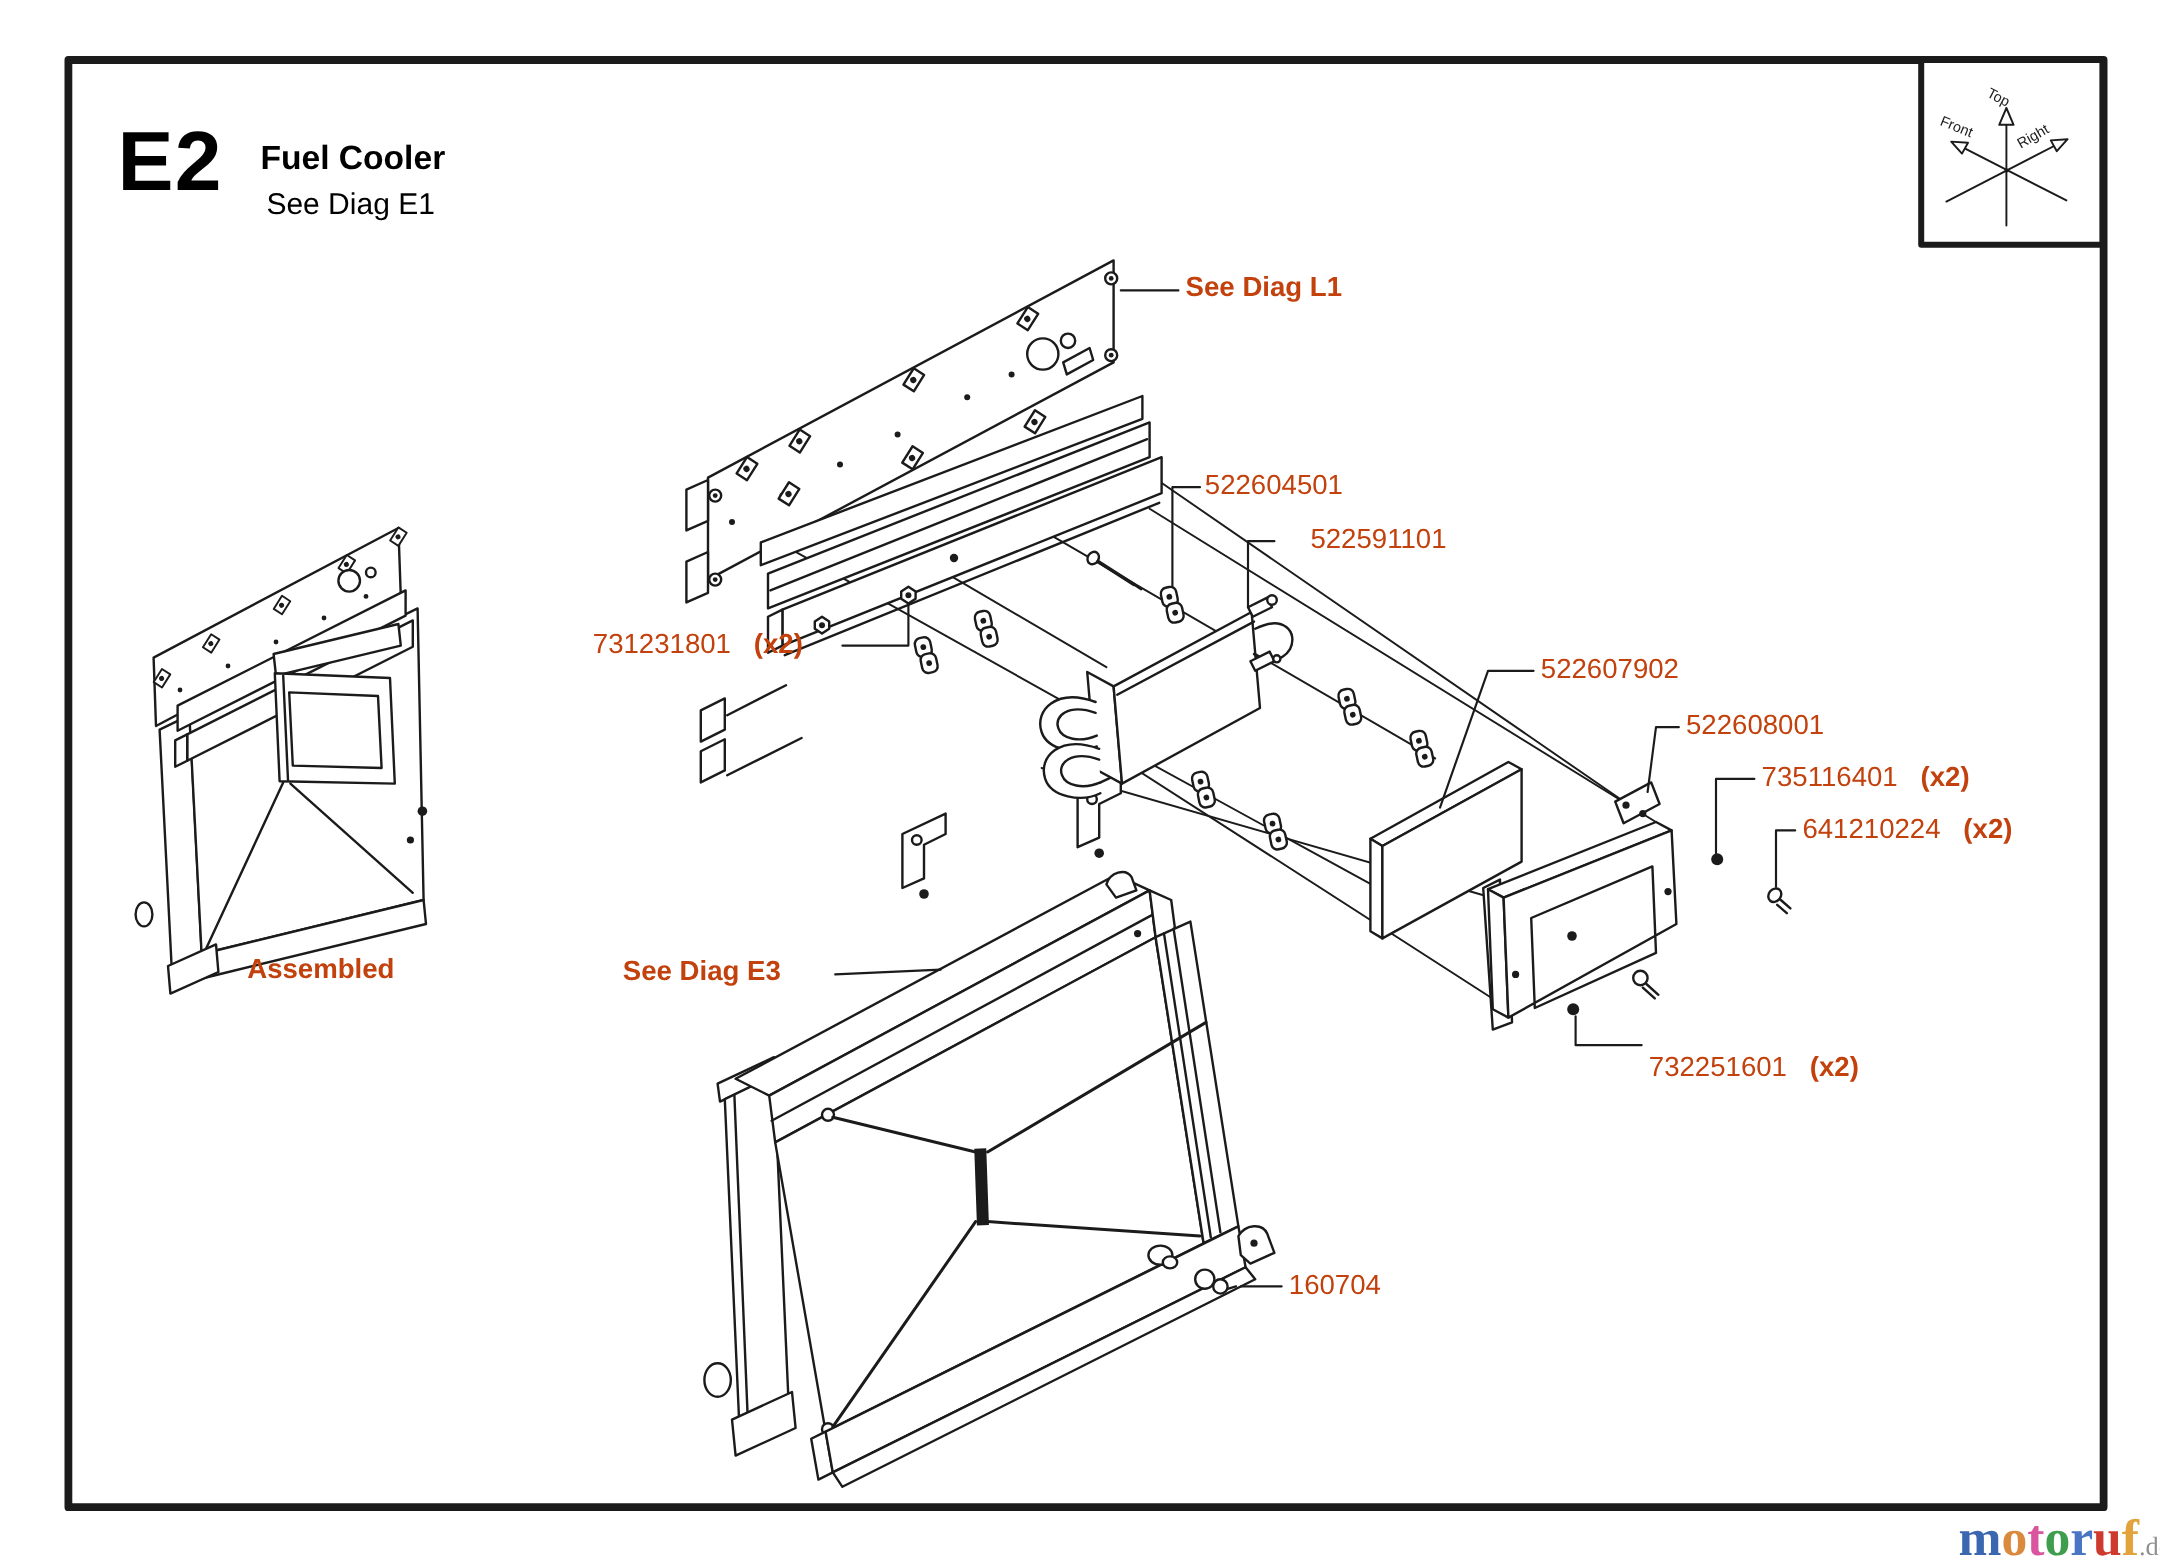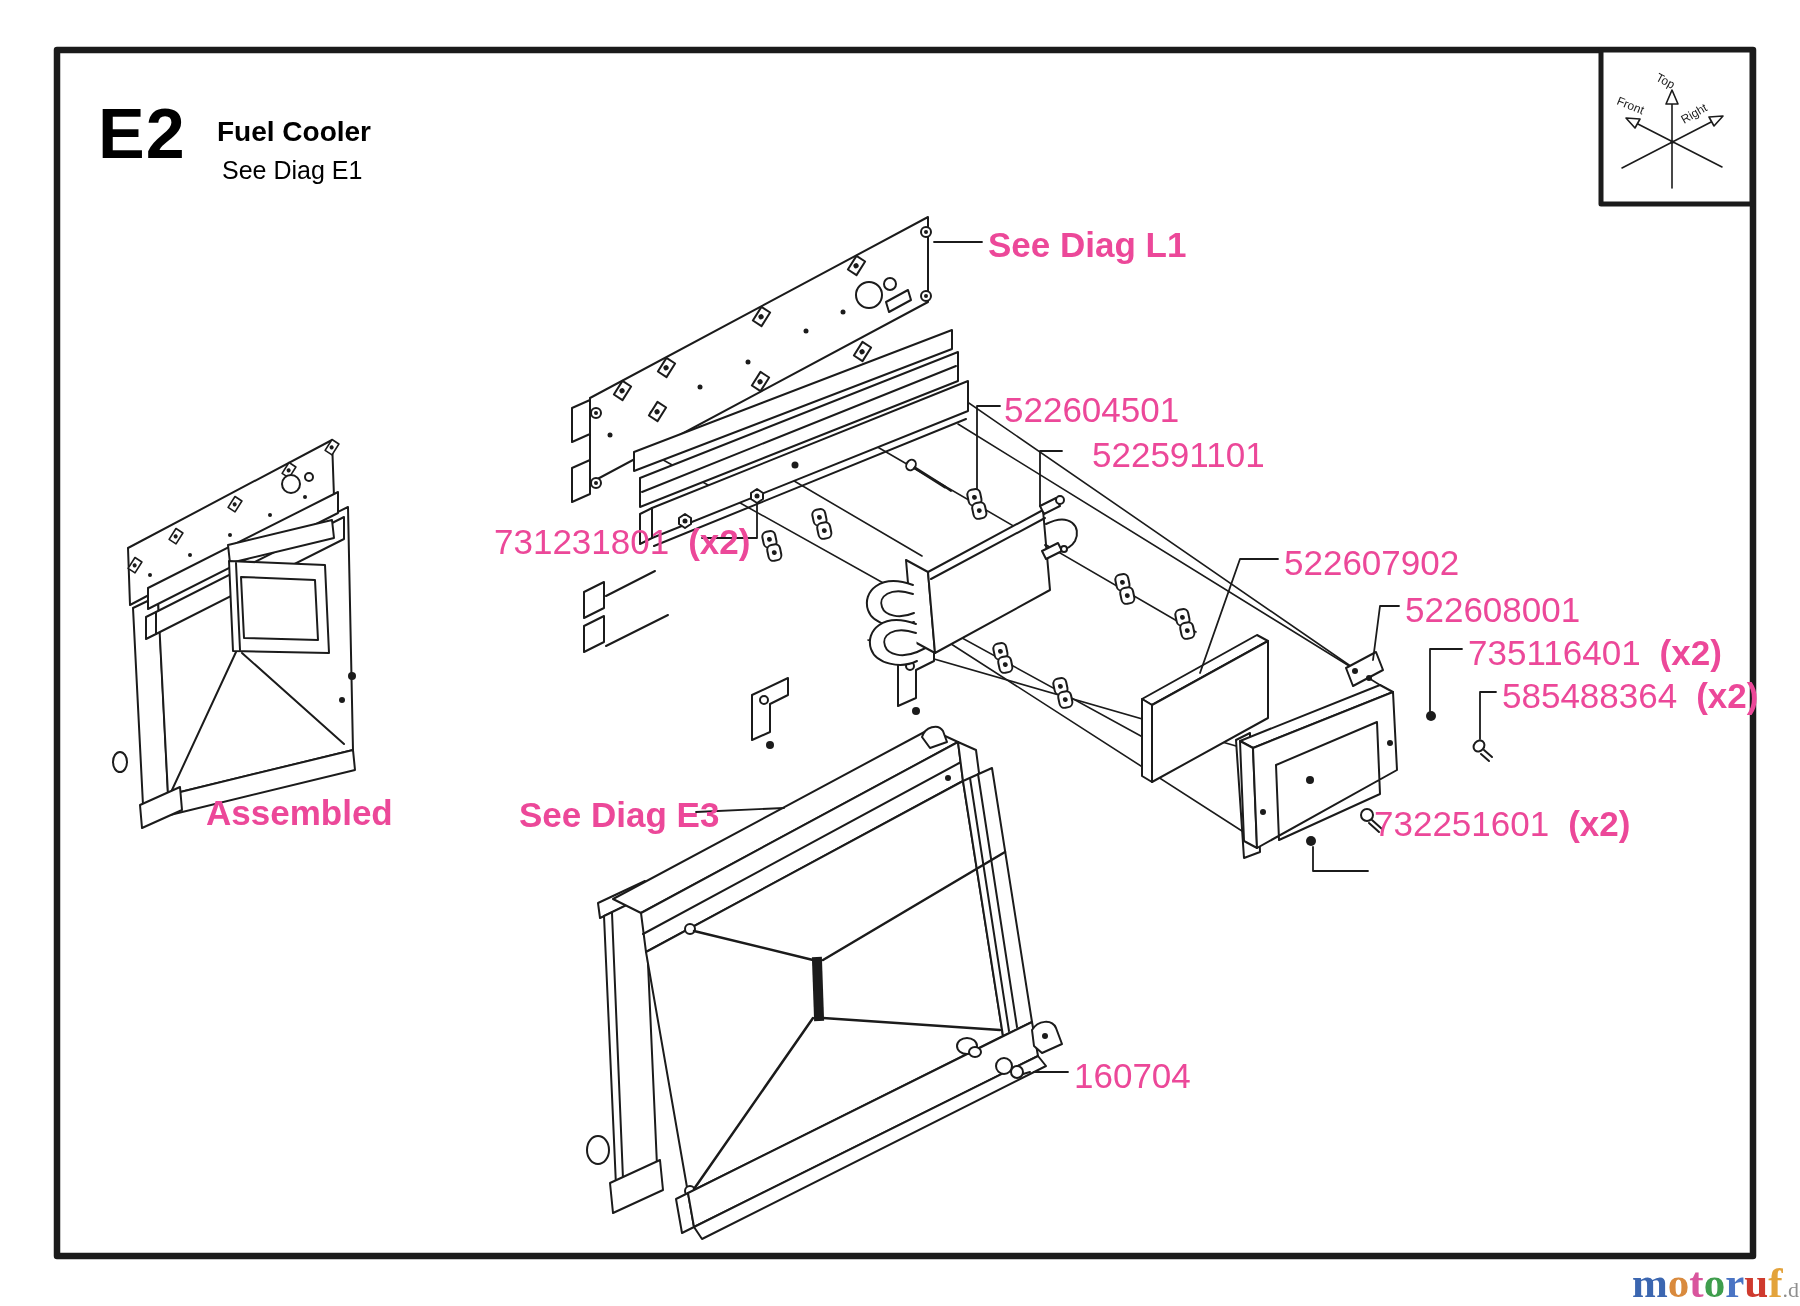--- a/index.html
+++ b/index.html
@@ -1,19 +1,19 @@
 <!DOCTYPE html>
 <html><head>
 <meta charset="utf-8">
 <style>
   html,body{margin:0;padding:0;background:#fff;}
   .page{position:relative;width:1800px;height:1306px;background:#fff;overflow:hidden;
         font-family:"Liberation Sans",sans-serif;color:#000;}
   .page svg{position:absolute;left:0;top:0;}
-  .label{position:absolute;white-space:nowrap;font-size:35px;line-height:1.05;color:#ec4899;}
+  .label{position:absolute;white-space:nowrap;font-size:23px;line-height:1.05;color:#c2410c;}
   .label .qty{font-weight:bold;margin-left:19px;}
   .bold-label{font-weight:bold;}
   .code-label{position:absolute;left:98px;top:94px;font-size:70px;font-weight:bold;letter-spacing:1px;}
   .title-label{position:absolute;left:217px;top:116px;font-size:28px;font-weight:bold;}
   .subtitle-label{position:absolute;left:222px;top:156px;font-size:25px;font-weight:normal;}
   .watermark{position:absolute;left:1632px;top:1258px;font-family:"Liberation Serif",serif;
              font-weight:bold;font-size:43px;letter-spacing:0px;}
   .watermark .suffix{font-size:22px;font-weight:normal;}
 </style>
 </head>
@@ -290,22 +290,22 @@
     <span>522591101</span></div>
   <div class="label" style="left:494px;top:524px;">
     <span>731231801</span><b class="qty">(x2)</b></div>
   <div class="label" style="left:1284px;top:545px;">
     <span>522607902</span></div>
   <div class="label" style="left:1405px;top:592px;">
     <span>522608001</span></div>
   <div class="label" style="left:1468px;top:635px;">
     <span>735116401</span><b class="qty">(x2)</b></div>
   <div class="label" style="left:1502px;top:678px;">
-    <span>585488364</span><b class="qty">(x2)</b></div>
-  <div class="label" style="left:1374px;top:806px;">
+    <span>641210224</span><b class="qty">(x2)</b></div>
+  <div class="label" style="left:1374px;top:877px;">
     <span>732251601</span><b class="qty">(x2)</b></div>
   <div class="label" style="left:1074px;top:1058px;">
     <span>160704</span></div>
   <div class="label bold-label" style="left:519px;top:797px;">
     <span>See Diag E3</span></div>
   <div class="label bold-label" style="left:206px;top:795px;">
     <span>Assembled</span></div>
 
   <div class="watermark">
     <span style="color: rgb(59, 102, 176);">m</span><span style="color: rgb(217, 138, 61);">o</span><span style="color: rgb(217, 85, 157);">t</span><span style="color: rgb(63, 158, 77);">o</span><span style="color: rgb(74, 116, 196);">r</span><span style="color: rgb(207, 58, 46);">u</span><span style="color: rgb(227, 163, 60);">f</span><span class="suffix" style="color: rgb(143, 143, 143);">.de</span>

